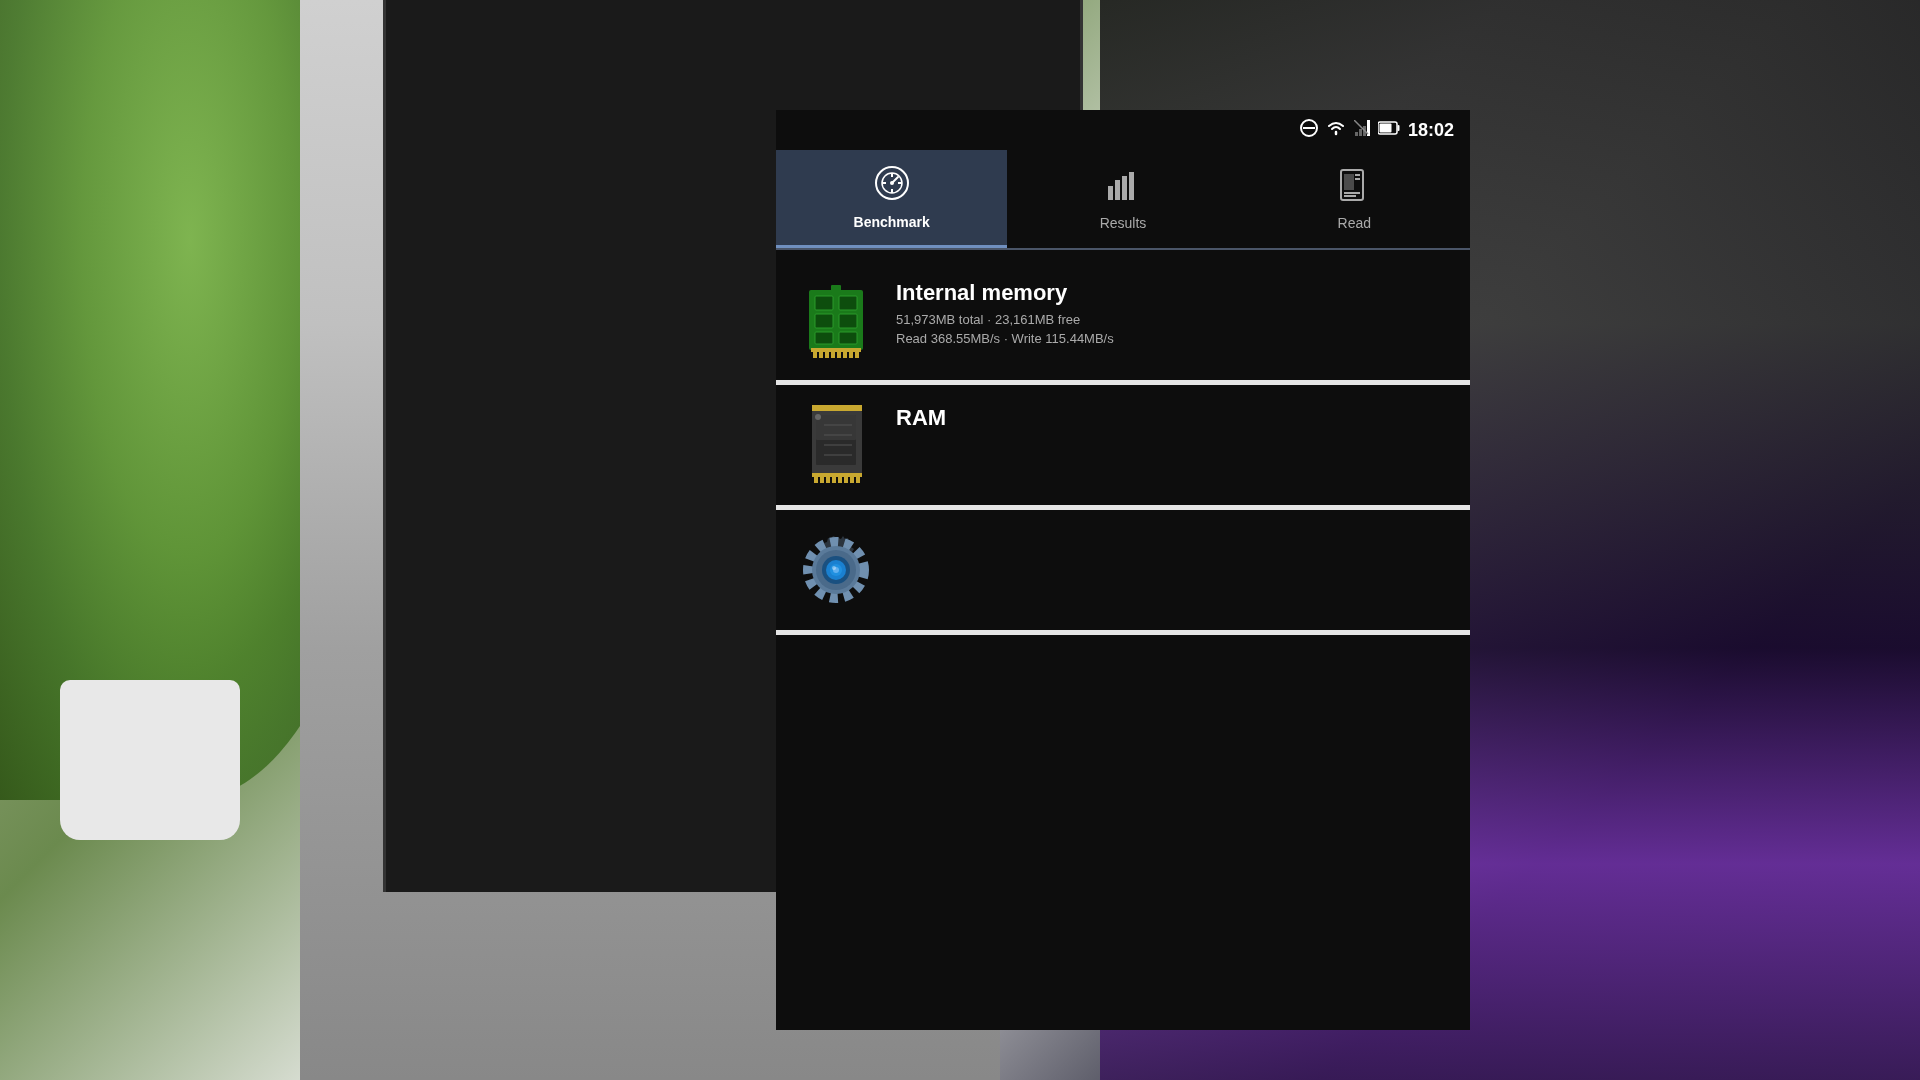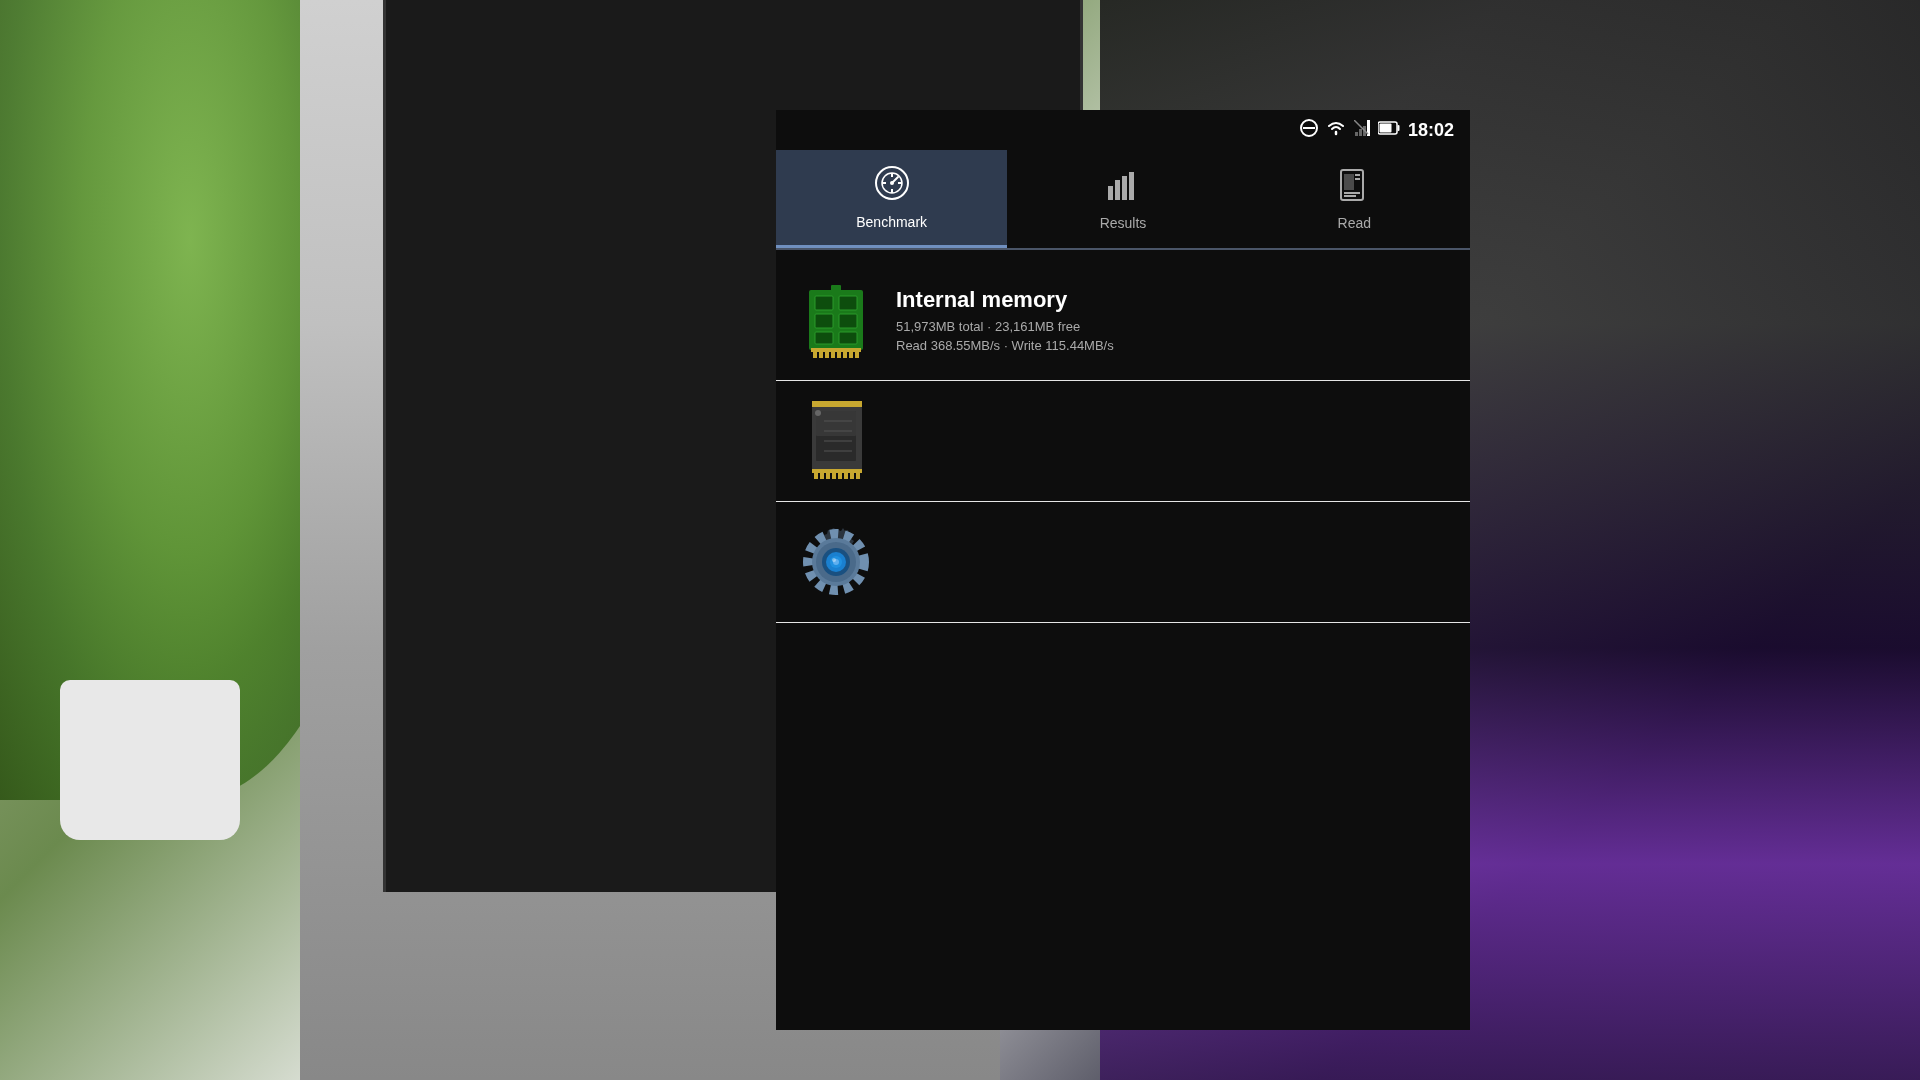--- a/index.html
+++ b/index.html
@@ -186,39 +186,39 @@
     }
 
     .tab-label {
       font-size: 14px;
       color: #aaa;
       font-weight: 500;
     }
 
     .tab.active .tab-label {
       color: #fff;
-      font-weight: normal;
+      font-weight: bold;
     }
 
     
     .content {
       position: absolute;
       top: 140px;
       left: 0;
       right: 0;
       bottom: 0;
       padding: 10px 0;
     }
 
     
     .list-item {
       display: flex;
-      align-items: center;
+      align-items: flex-start;
       padding: 20px 20px;
-      border-bottom: 1px solid #e5e5e5;
+      border-bottom: 5px solid #e5e5e5;
       min-height: 120px;
       cursor: pointer;
     }
 
     .item-icon {
       width: 80px;
       height: 80px;
       flex-shrink: 0;
       margin-right: 20px;
       display: flex;
@@ -441,20 +441,21 @@
             <rect x="16" y="72" width="4" height="6" fill="#c8a830"></rect>
             <rect x="22" y="72" width="4" height="6" fill="#c8a830"></rect>
             <rect x="28" y="72" width="4" height="6" fill="#c8a830"></rect>
             <rect x="34" y="72" width="4" height="6" fill="#c8a830"></rect>
             <rect x="40" y="72" width="4" height="6" fill="#c8a830"></rect>
             <rect x="46" y="72" width="4" height="6" fill="#c8a830"></rect>
             <rect x="52" y="72" width="4" height="6" fill="#c8a830"></rect>
           </svg>
         </div>
         <div class="item-text">
+          <div class="item-title">RAM</div>
         </div>
       </div>
 
       <div class="list-item">
         <div class="item-icon settings-icon-wrap">
 
           <svg class="gear-svg" viewBox="0 0 72 72" fill="none" xmlns="http://www.w3.org/2000/svg">
 
             <path d="M36 8 L38 4 L34 4 Z" fill="#8ab0d0"></path>
 

